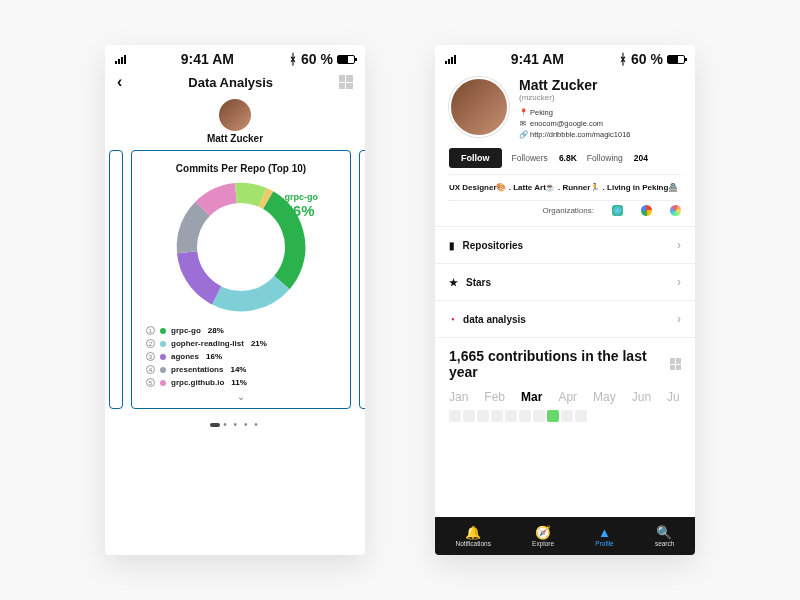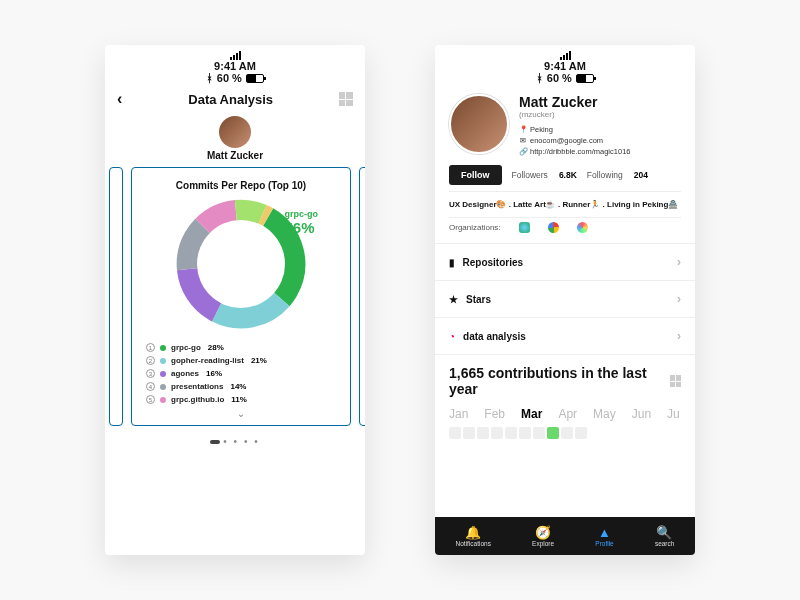--- a/index.html
+++ b/index.html
@@ -14,21 +14,21 @@
   .phone {
     width: 260px; height: 510px;
     background: #fff;
     border-radius: 4px;
     box-shadow: 0 10px 30px rgba(0,0,0,0.10);
     position: relative;
     overflow: hidden;
     font-size: 10px;
   }
   
-  .status { display:flex; justify-content:space-between; align-items:center; padding:6px 10px 2px; font-size:11px; font-weight:600;flex-direction:column;}
+  .status { display:flex; justify-content:space-between; align-items:center; padding:6px 10px 2px; font-size:14px; font-weight:600;}
   .status .sig { display:flex; gap:1px; align-items:flex-end;}
   .status .sig span { width:2px; background:#000; display:inline-block;}
   .status .sig span:nth-child(1){height:3px}
   .status .sig span:nth-child(2){height:5px}
   .status .sig span:nth-child(3){height:7px}
   .status .sig span:nth-child(4){height:9px}
   .status .right{display:flex; gap:4px; align-items:center;}
   .status .batt { width:18px; height:9px; border:1px solid #000; border-radius:2px; position:relative;}
   .status .batt::after{content:""; position:absolute; right:-3px; top:2px; width:2px; height:3px; background:#000;}
   .status .batt i{display:block; width:60%; height:100%; background:#000;}
@@ -65,21 +65,21 @@
   .profile-head h2{ font-size:14px; font-weight:900;}
   .profile-head .handle{ font-size:8px; color:#888; margin-bottom:5px;}
   .metaline{ font-size:7.5px; color:#333; display:flex; align-items:center; gap:3px; padding:1px 0;}
   .metaline .ic{ width:8px; display:inline-block; text-align:center;}
   .followrow{ display:flex; align-items:center; gap:10px; padding:8px 14px 6px;}
   .followbtn{ background:#1c1c1c; color:#fff; font-size:9px; font-weight:700; padding:5px 12px; border-radius:3px;}
   .stats{ font-size:8.5px; color:#555; display:flex; gap:10px;}
   .stats b{ color:#000; margin-left:11px;}
   .divider{ height:1px; background:#eee; margin:0 14px;}
   .bio{ font-size:8px; font-weight:700; padding:8px 14px;}
-  .org{ font-size:8px; color:#555; padding:4px 14px 10px; display:flex; align-items:center; gap:18px;}
+  .org{ font-size:8px; color:#555; padding:4px 14px 10px; display:flex; align-items:center; gap:18px;justify-content:flex-end;}
   .org .o{ width:11px; height:11px; border-radius:3px;}
   .listitem{ display:flex; align-items:center; justify-content:space-between; padding:11px 14px; border-top:1px solid #eee; font-size:10px; font-weight:700;}
   .listitem .l{ display:flex; align-items:center; gap:8px;}
   .listitem .chev{ color:#bbb; font-size:12px;}
   .contrib-head{ display:flex; justify-content:space-between; align-items:center; padding:10px 14px 6px; font-size:14px; border-top:1px solid #eee;}
   .contrib-head b{ font-weight:800;}
   .contrib-head .grid { width:12px; height:12px; display:grid; grid-template-columns:1fr 1fr; grid-template-rows:1fr 1fr; gap:1px;}
   .contrib-head .grid span{background:#ccc;}
   .months{ display:flex; gap:16px; padding:4px 14px; font-size:12px; color:#bbb;}
   .months .cur{ color:#000; font-weight:700;}

